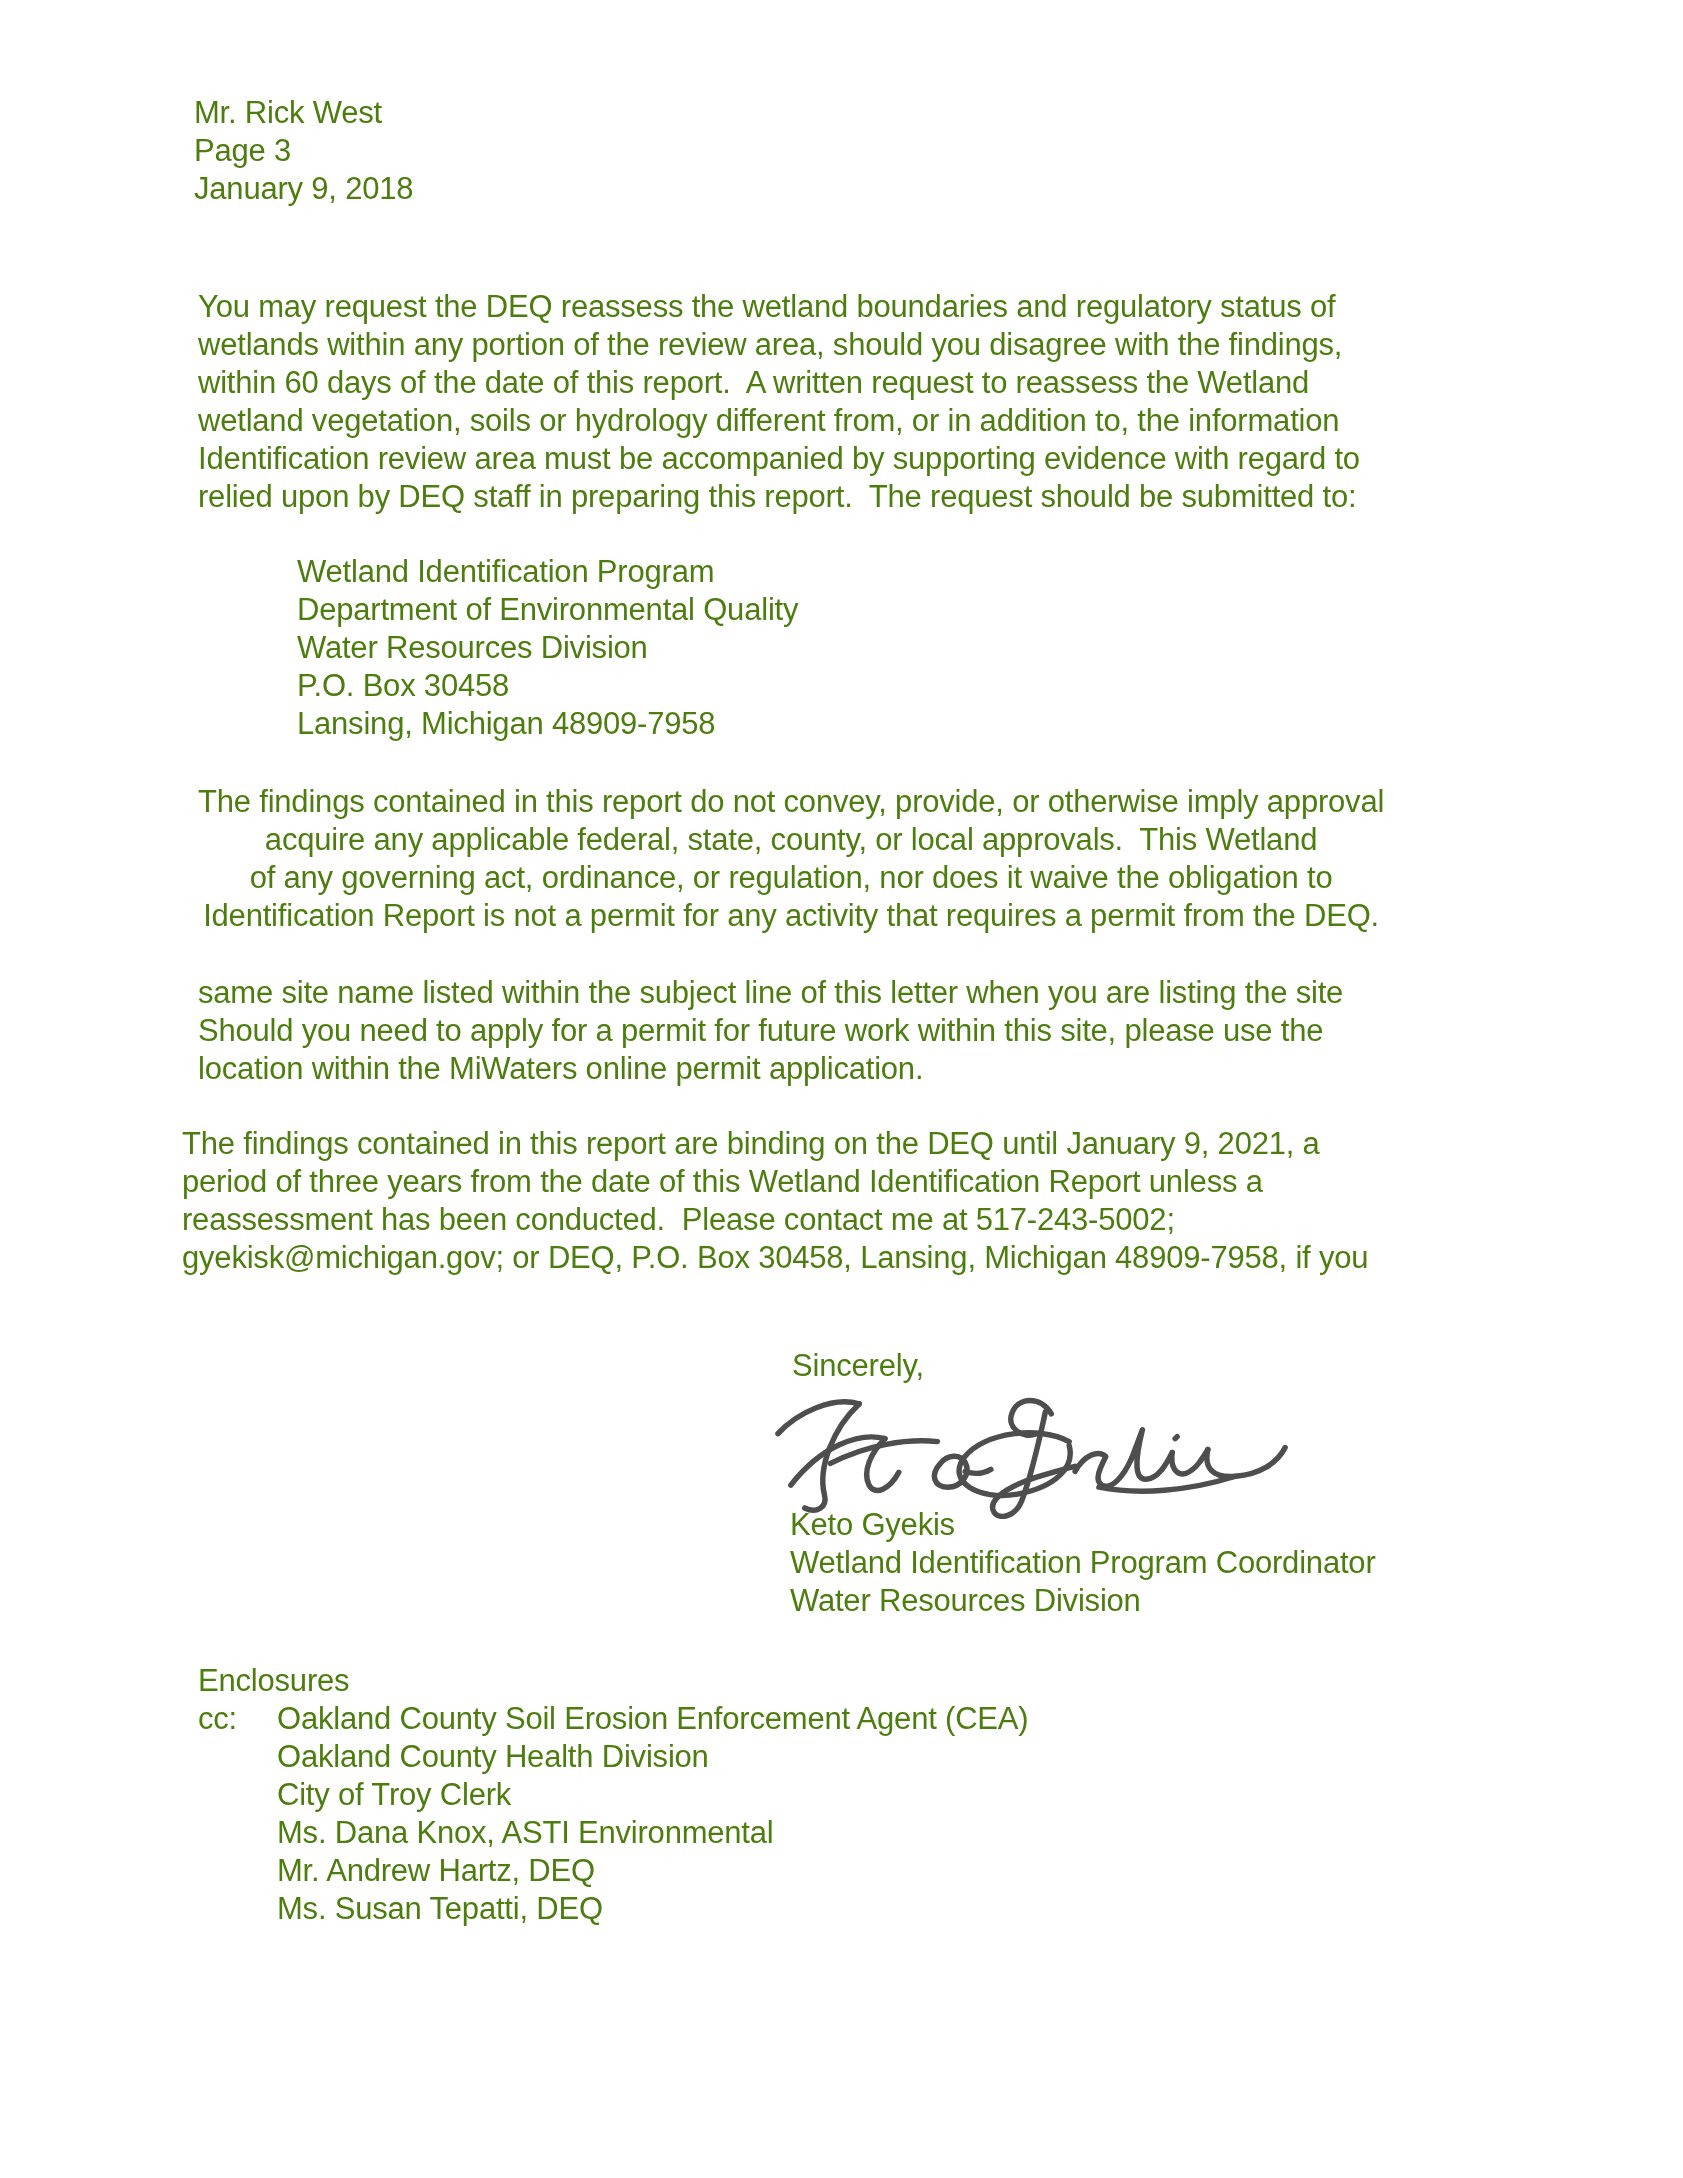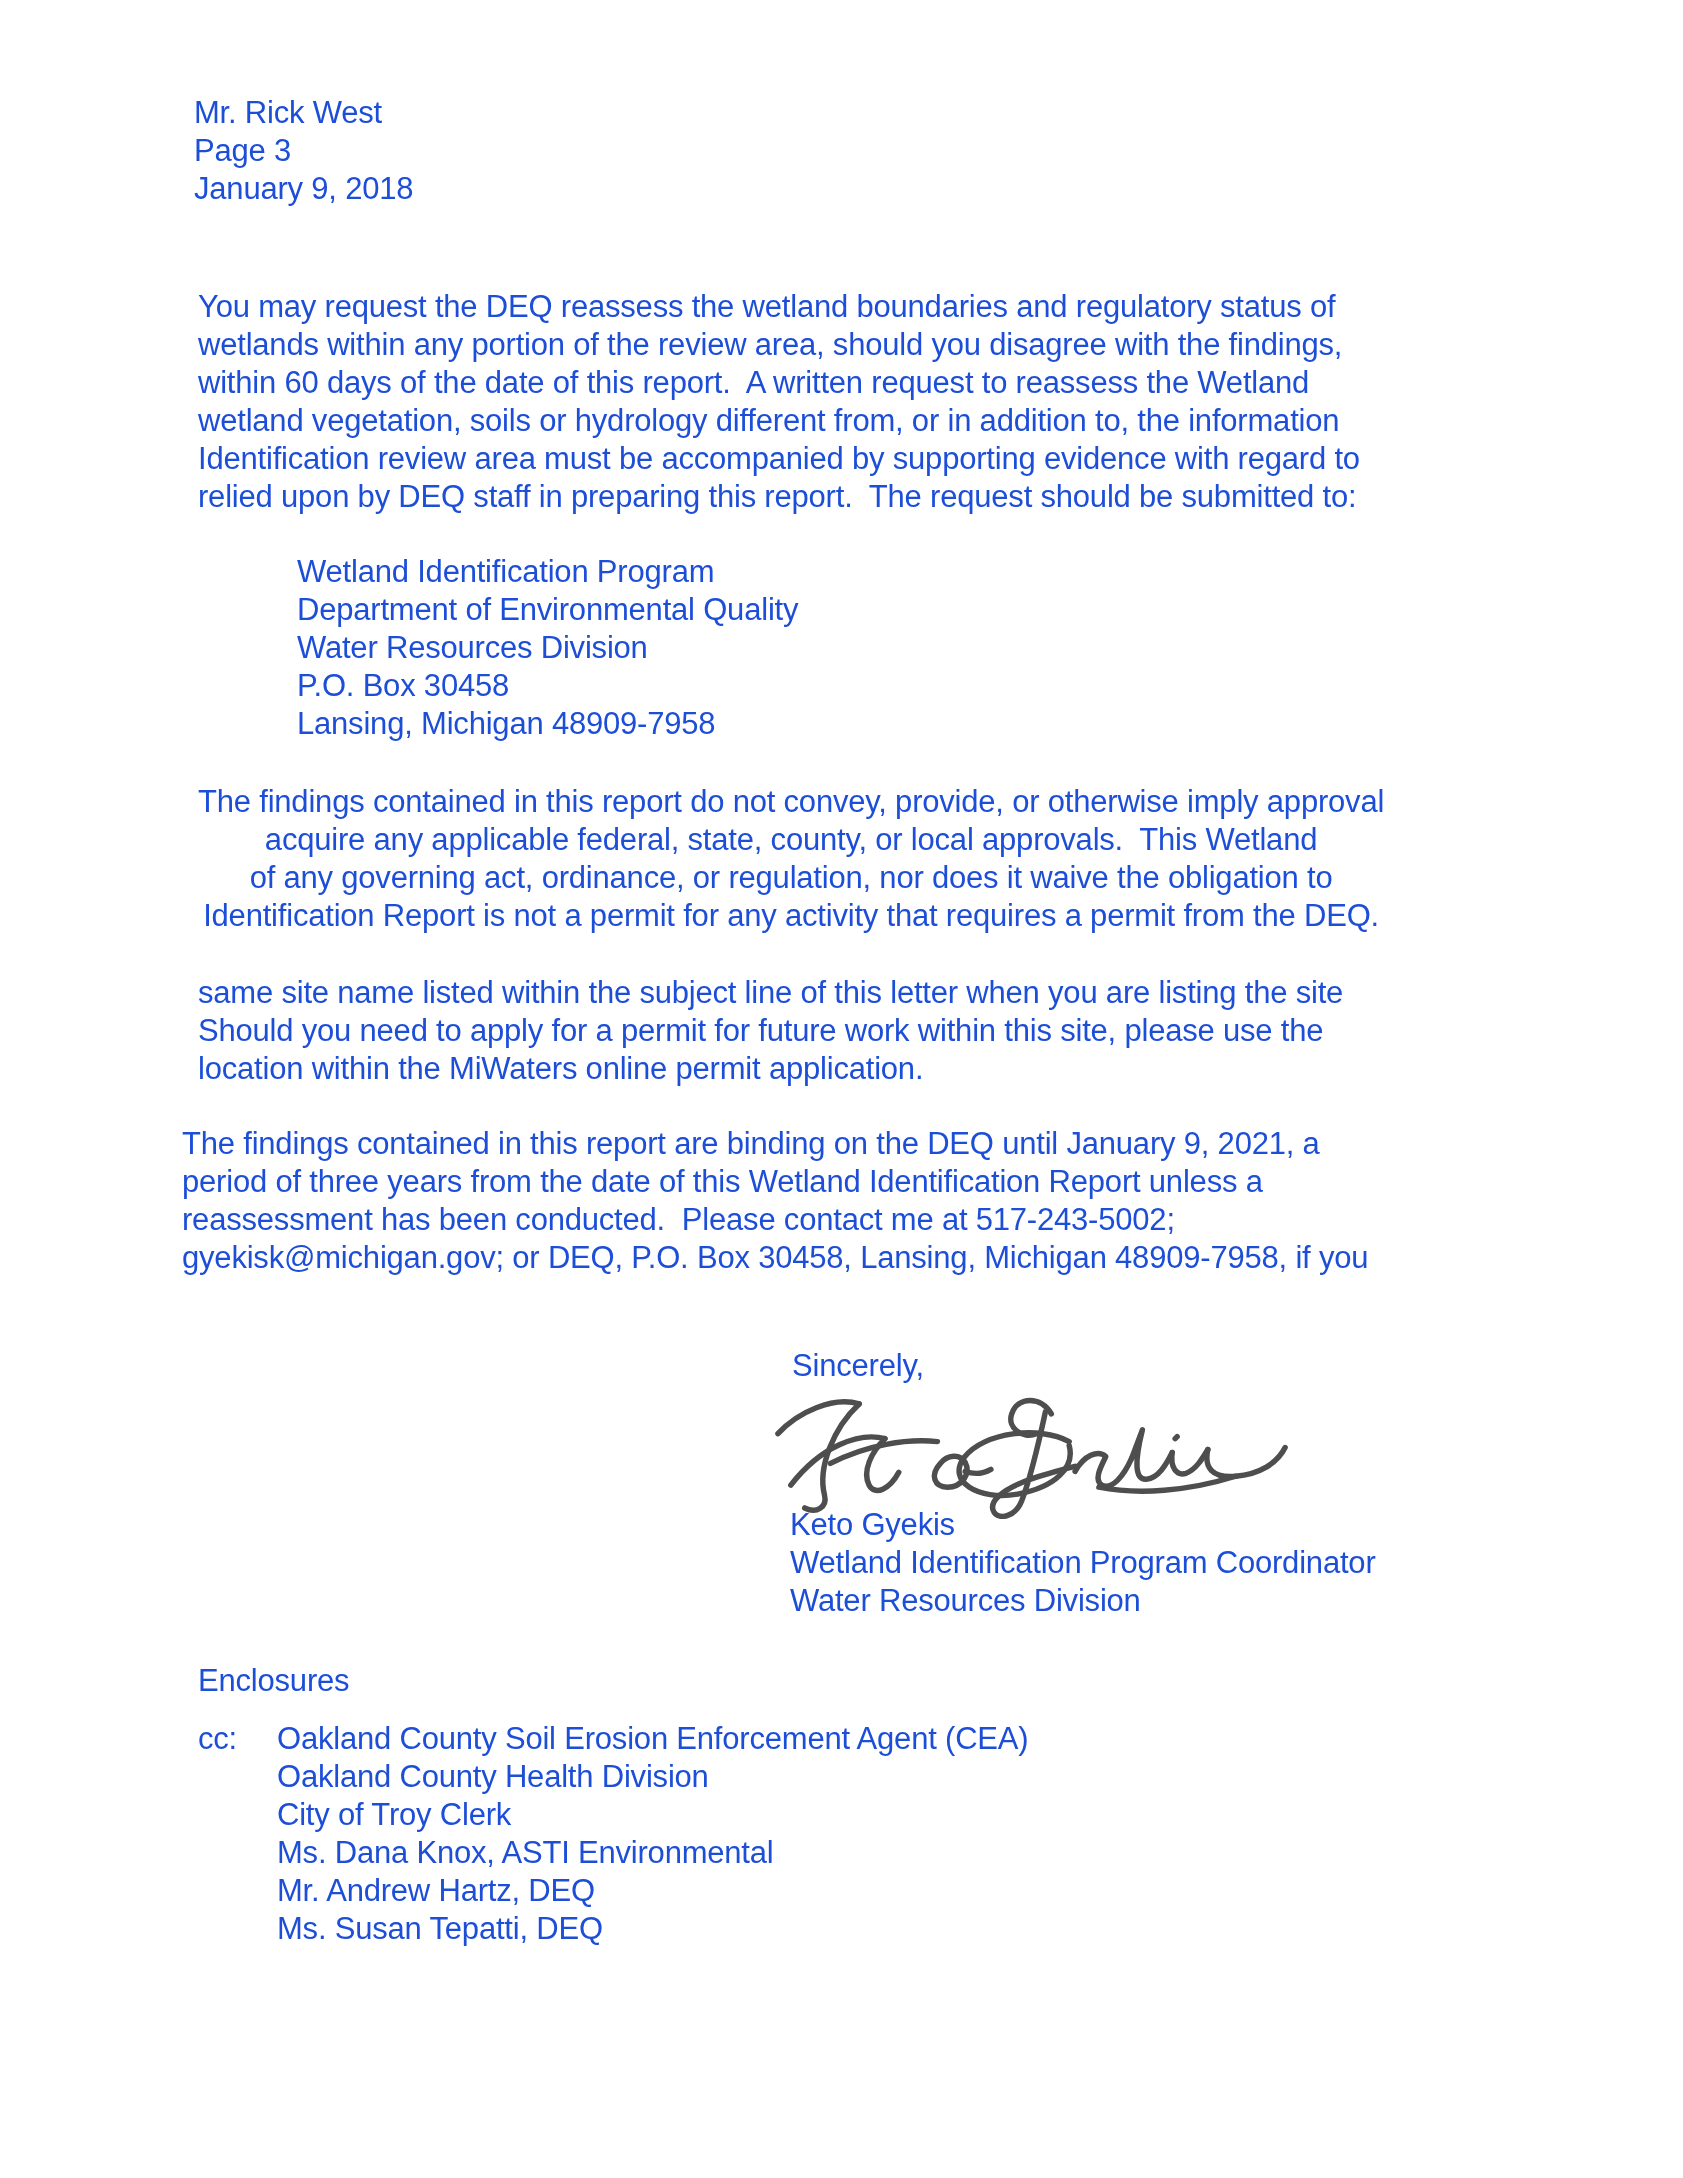--- a/index.html
+++ b/index.html
@@ -2,21 +2,21 @@
 <html><head>
 <meta charset="utf-8">
 <style>
   html, body { margin: 0; padding: 0; background: #ffffff; }
   .page {
     position: relative;
     width: 1521px;
     height: 2178px;
     background: #ffffff;
     font-family: "Liberation Sans", "DejaVu Sans", sans-serif;
-    color: #1d4ed8;
+    color: #4d7c0f;
     overflow: hidden;
   }
   .block { position: absolute; }
   .line {
     white-space: pre;
     font-size: 31px;
     line-height: 38px;
     letter-spacing: -0.2px;
   }
   
@@ -26,21 +26,21 @@
   #address     { left: 297px; top: 553px; }
   #para2       { left: 198px; top: 783px; text-align: center; }
   #para3       { left: 198px; top: 974px; }
   #para4       { left: 182px; top: 1125px; }
   
   #salutation  { left: 792px; top: 1347px; }
   #signature   { left: 772px; top: 1384px; width: 525px; height: 135px; }
   #typed-name  { left: 790px; top: 1506px; }
   
   #enclosures  { left: 198px; top: 1662px; }
-  #cc          { left: 198px; top: 1700px; display: flex; align-items: flex-start; margin-top: 20px; }
+  #cc          { left: 198px; top: 1700px; display: flex; align-items: flex-start; }
   #cc .cc-label-col { width: 79px; flex: 0 0 79px; }
   #signature svg { display: block; }
 </style>
 </head>
 <body>
 
 <div class="page">
 
   <div class="block" id="header">
     <div class="line">Mr. Rick West</div>

